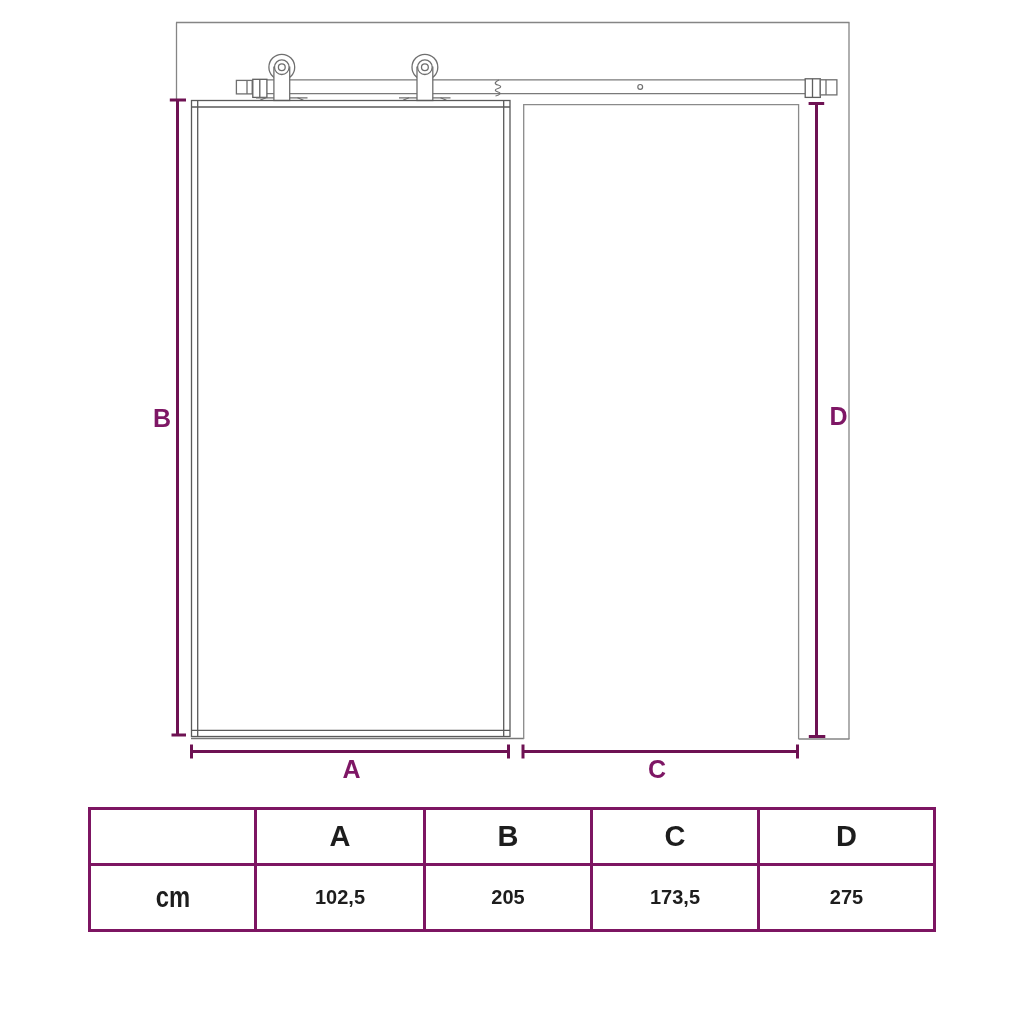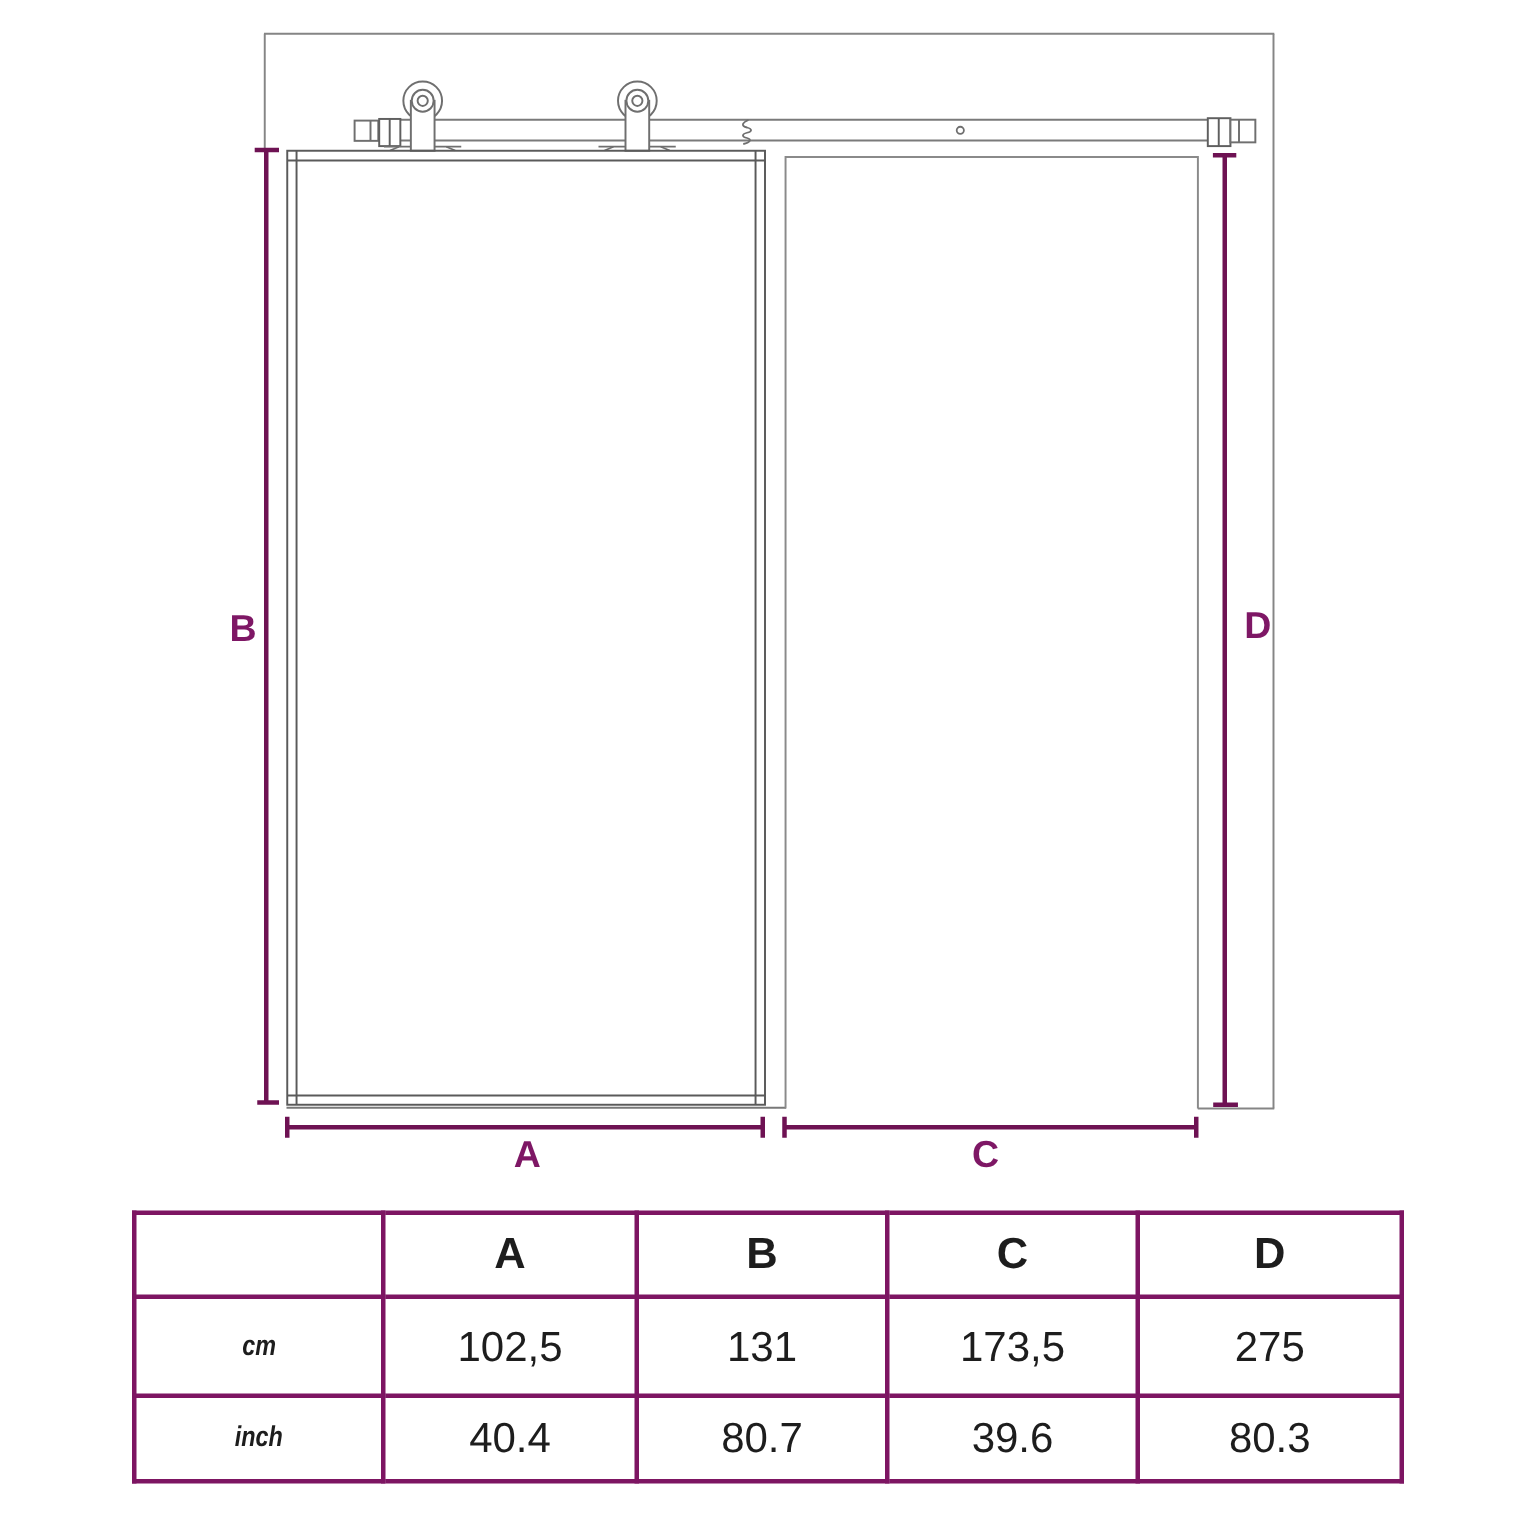--- a/index.html
+++ b/index.html
@@ -2,22 +2,22 @@
 <html><head>
 <meta charset="utf-8">
 <style>
   html,body{margin:0;padding:0;background:#ffffff;width:1024px;height:1024px;overflow:hidden;}
   body{font-family:"Liberation Sans", sans-serif;}
   #stage{position:relative;width:1024px;height:1024px;background:#ffffff;}
   svg{position:absolute;left:0;top:0;}
   table.dim{position:absolute;left:88px;top:807px;width:848px;border-collapse:collapse;table-layout:fixed;}
   table.dim td{border:3px solid #7d1562;text-align:center;vertical-align:middle;color:#1d1d1d;padding:0;}
   td.hdr{font-size:29px;font-weight:bold;height:53px;}
-  td.unit{font-size:19px;font-weight:bold;font-style:italic;}
-  td.num{font-size:28px;font-weight:normal;}
+  td.unit{font-size:29px;font-weight:bold;}
+  td.num{font-size:20px;font-weight:bold;}
   tr.r2 td{height:63px;}
   tr.r3 td{height:54px;}
   .nrw{display:inline-block;transform:scaleX(0.82);transform-origin:center;}
 </style>
 </head>
 <body>
 <div id="stage">
 <svg width="1024" height="1024" viewBox="0 0 1024 1024">
   <g fill="none" stroke-linecap="butt">
 
@@ -127,26 +127,19 @@
         <tr>
     <td class="hdr" style="width:163px;"></td>
     <td class="hdr" style="width:166px;">A</td>
     <td class="hdr" style="width:164px;">B</td>
     <td class="hdr" style="width:164px;">C</td>
     <td class="hdr">D</td>
   </tr>
   <tr class="r2">
     <td class="unit"><span class="nrw">cm</span></td>
     <td class="num">102,5</td>
-    <td class="num">131</td>
+    <td class="num">205</td>
     <td class="num">173,5</td>
     <td class="num">275</td>
-  </tr>
-  <tr class="r3">
-    <td class="unit"><span class="nrw">inch</span></td>
-    <td class="num">40.4</td>
-    <td class="num">80.7</td>
-    <td class="num">39.6</td>
-    <td class="num">80.3</td>
   </tr>
 </tbody>
     </table>
 </div>
 
 </body></html>

